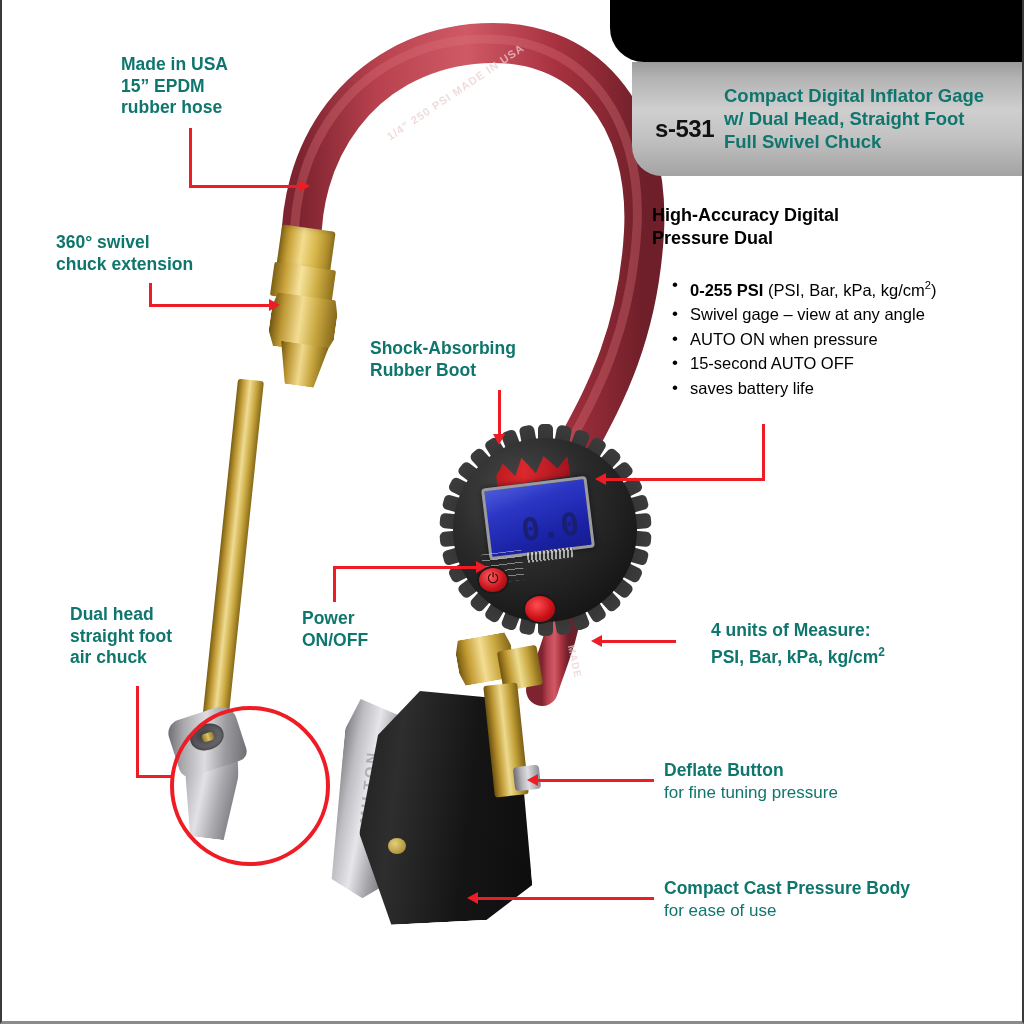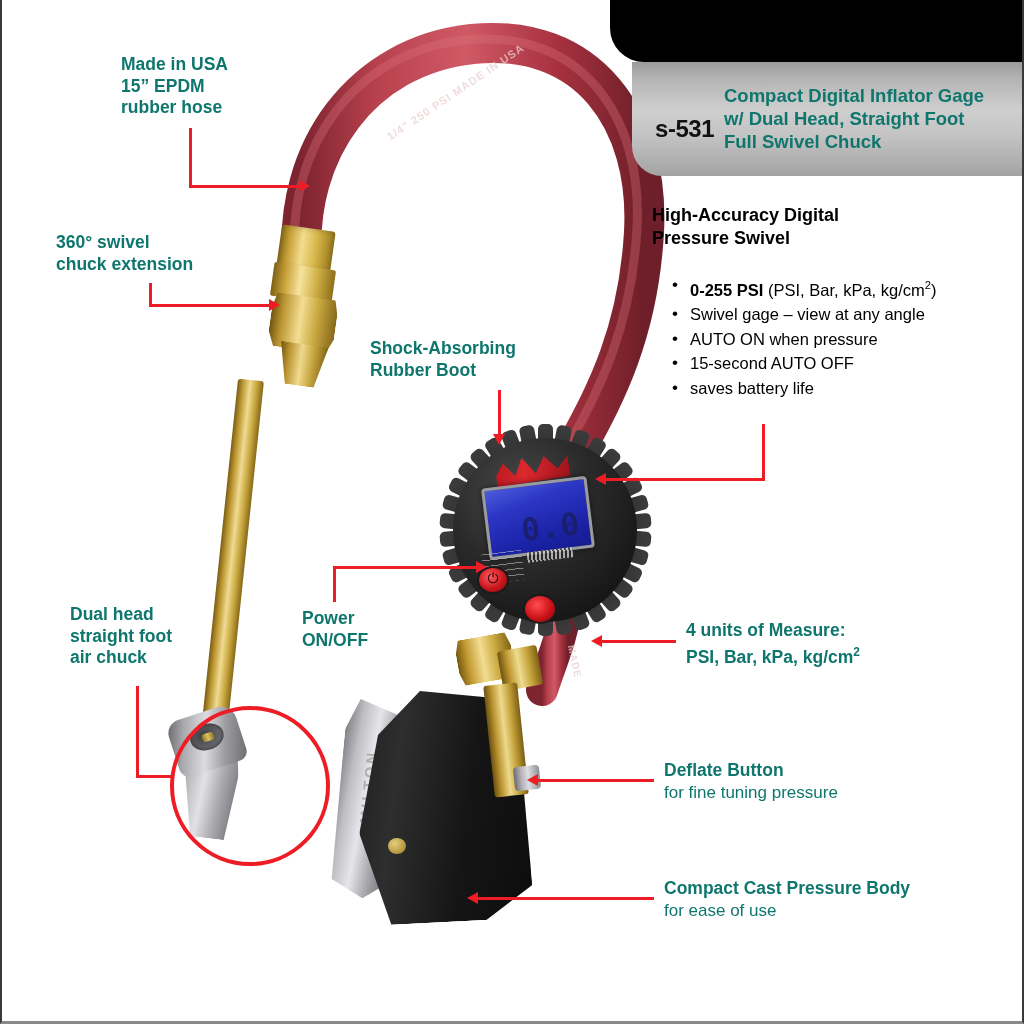--- a/index.html
+++ b/index.html
@@ -311,21 +311,21 @@
   <div class="callout" style="left:300px;top:608px;">
     <div class="hd">Power</div>
     <div class="hd">ON/OFF</div>
   </div>
   <div class="ln lnv" style="left:331px;top:566px;height:36px;"></div>
   <div class="ln lnh" style="left:331px;top:566px;width:146px;"></div>
   <div class="arrow ar-r" style="left:474px;top:561px;"></div>
 
   <div class="feat-title" style="left:650px;top:204px;">
     <div>High-Accuracy Digital</div>
-    <div>Pressure Swivel</div>
+    <div>Pressure Dual</div>
   </div>
   <ul class="feat" style="left:650px;top:258px;width:372px;">
     <li>
       <b>0-255 PSI</b><span> (PSI, Bar, kPa, kg/cm</span><sup>2</sup><span>)</span>
     </li>
     <li>
       <span>Swivel gage – view at any angle</span>
     </li>
     <li>
       <span>AUTO ON when pressure</span>
@@ -335,21 +335,21 @@
     </li>
     <li style="padding-left:22px;">
       <span>saves battery life</span>
     </li>
   </ul>
 
   <div class="ln lnv" style="left:760px;top:424px;height:56px;"></div>
   <div class="ln lnh" style="left:604px;top:478px;width:159px;"></div>
   <div class="arrow ar-l" style="left:593px;top:473px;"></div>
 
-  <div class="callout" style="left:684px;top:620px;">
+  <div class="callout" style="left:709px;top:620px;">
     <div class="hd">4 units of Measure:</div>
     <div class="hd"><span>PSI, Bar, kPa, kg/cm</span><sup>2</sup></div>
   </div>
   <div class="ln lnh" style="left:600px;top:640px;width:74px;"></div>
   <div class="arrow ar-l" style="left:589px;top:635px;"></div>
 
   <div class="callout" style="left:662px;top:760px;">
     <div class="hd">Deflate Button</div>
     <div class="sub">for fine tuning pressure</div>
   </div>

